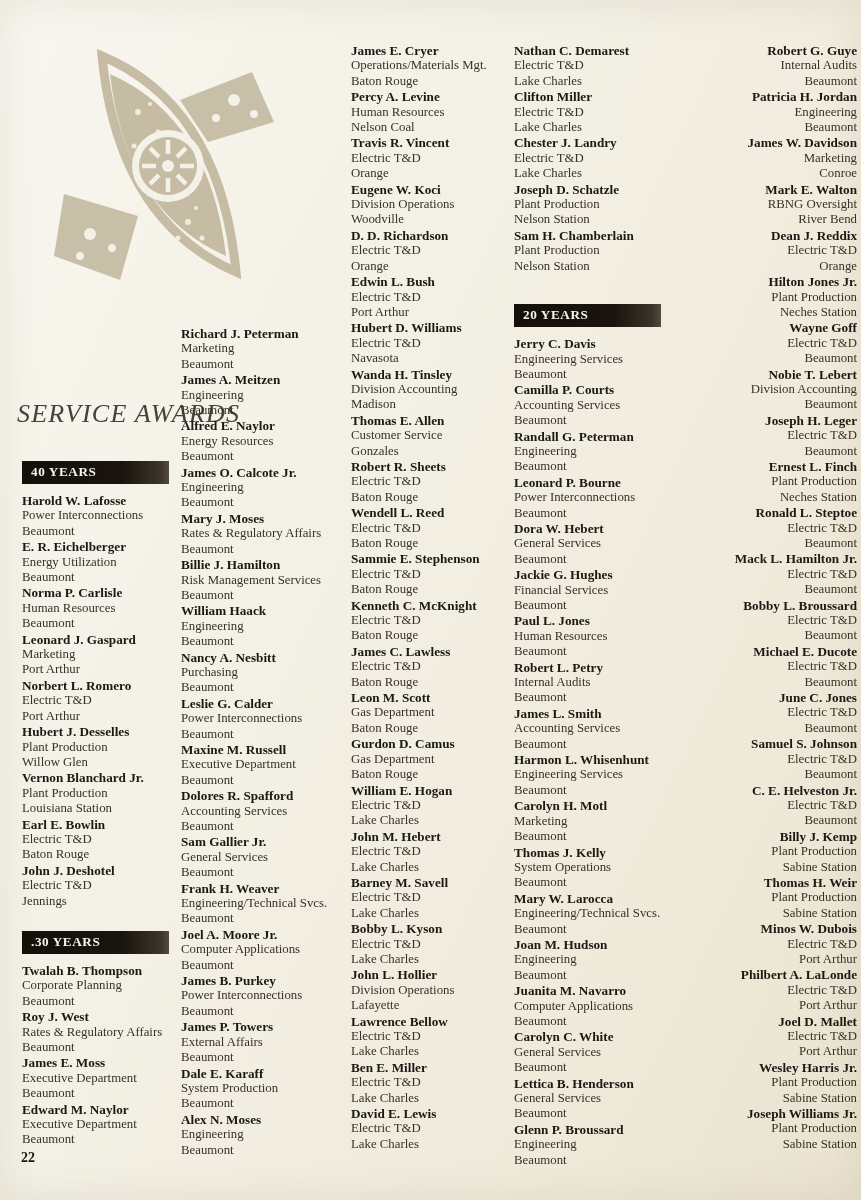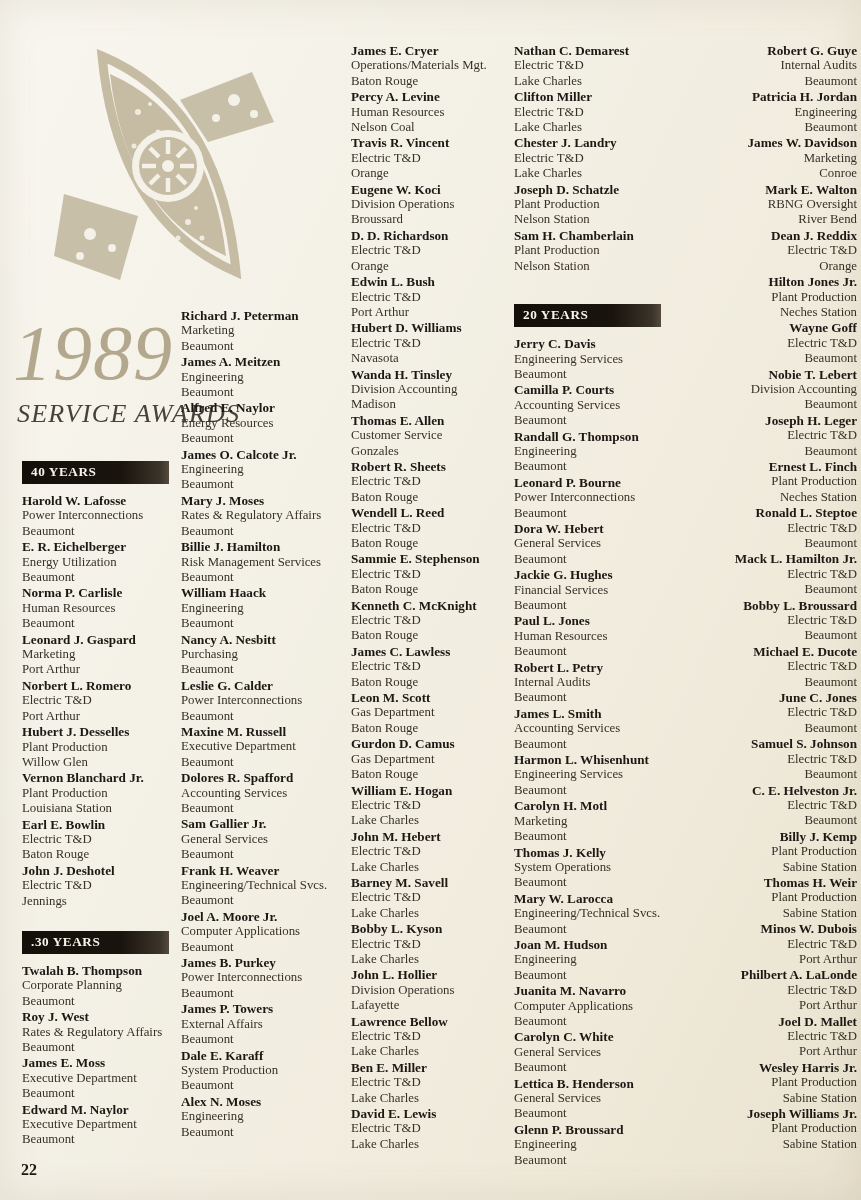--- a/index.html
+++ b/index.html
@@ -19,21 +19,21 @@
     padding:3px 0 4px 9px; width:138px; margin-bottom:9px;
   }
   .year-big {
     position:absolute; left:13px; top:314px; font-size:78px; line-height:1;
     font-style:italic; color:#b3a88d; letter-spacing:1px;
   }
   .subtitle {
     position:absolute; left:17px; top:399px; font-size:26px; font-style:italic;
     color:#47413a; letter-spacing:1.2px; white-space:nowrap;
   }
-  .pagenum { position:absolute; left:21px; top:1150px; font-weight:bold; font-size:16px; color:#1c1813;margin-top:11px; }
+  .pagenum { position:absolute; left:21px; top:1150px; font-weight:bold; font-size:14px; color:#1c1813; }
   .emblem { position:absolute; left:38px; top:42px; width:240px; height:250px; }
 </style>
 </head>
 <body>
 
 <div class="page">
 
   <div class="emblem">
     <svg viewBox="0 0 240 245" width="240" height="245" xmlns="http://www.w3.org/2000/svg">
       <g fill="#c6bca4" stroke="none">
@@ -76,21 +76,20 @@
           <line x1="142" y1="124" x2="156" y2="124"></line>
         <line x1="112" y1="106" x2="121" y2="115"></line>
           <line x1="139" y1="133" x2="148" y2="142"></line>
         <line x1="112" y1="142" x2="121" y2="133"></line>
           <line x1="139" y1="115" x2="148" y2="106"></line>
       </g>
       <circle cx="130" cy="124" r="6" fill="#f4f1e8"></circle>
     </svg>
   </div>
 
-  <div class="year-big">1989</div>
   <div class="subtitle">SERVICE AWARDS</div>
 
   <div class="col" style="left:22px; top:461px; width:152px;">
       <div class="banner"><span>40 YEARS</span></div>
       <div class="entry">
         <div class="name">Harold W. Lafosse</div>
         <div class="dept">Power Interconnections</div>
         <div class="loc">Beaumont</div>
       </div>
       <div class="entry">
@@ -148,21 +147,21 @@
         <div class="name">James E. Moss</div>
         <div class="dept">Executive Department</div>
         <div class="loc">Beaumont</div>
       </div>
       <div class="entry">
         <div class="name">Edward M. Naylor</div>
         <div class="dept">Executive Department</div>
         <div class="loc">Beaumont</div>
       </div>
     </div>
-  <div class="col" style="left:181px; top:308px; width:166px;">
+  <div class="col" style="left:181px; top:326px; width:166px;">
       <div class="entry">
         <div class="name">Richard J. Peterman</div>
         <div class="dept">Marketing</div>
         <div class="loc">Beaumont</div>
       </div>
       <div class="entry">
         <div class="name">James A. Meitzen</div>
         <div class="dept">Engineering</div>
         <div class="loc">Beaumont</div>
       </div>
@@ -259,21 +258,21 @@
         <div class="loc">Nelson Coal</div>
       </div>
       <div class="entry">
         <div class="name">Travis R. Vincent</div>
         <div class="dept">Electric T&amp;D</div>
         <div class="loc">Orange</div>
       </div>
       <div class="entry">
         <div class="name">Eugene W. Koci</div>
         <div class="dept">Division Operations</div>
-        <div class="loc">Broussard</div>
+        <div class="loc">Woodville</div>
       </div>
       <div class="entry">
         <div class="name">D. D. Richardson</div>
         <div class="dept">Electric T&amp;D</div>
         <div class="loc">Orange</div>
       </div>
       <div class="entry">
         <div class="name">Edwin L. Bush</div>
         <div class="dept">Electric T&amp;D</div>
         <div class="loc">Port Arthur</div>
@@ -400,21 +399,21 @@
         <div class="name">Jerry C. Davis</div>
         <div class="dept">Engineering Services</div>
         <div class="loc">Beaumont</div>
       </div>
       <div class="entry">
         <div class="name">Camilla P. Courts</div>
         <div class="dept">Accounting Services</div>
         <div class="loc">Beaumont</div>
       </div>
       <div class="entry">
-        <div class="name">Randall G. Thompson</div>
+        <div class="name">Randall G. Peterman</div>
         <div class="dept">Engineering</div>
         <div class="loc">Beaumont</div>
       </div>
       <div class="entry">
         <div class="name">Leonard P. Bourne</div>
         <div class="dept">Power Interconnections</div>
         <div class="loc">Beaumont</div>
       </div>
       <div class="entry">
         <div class="name">Dora W. Hebert</div>

